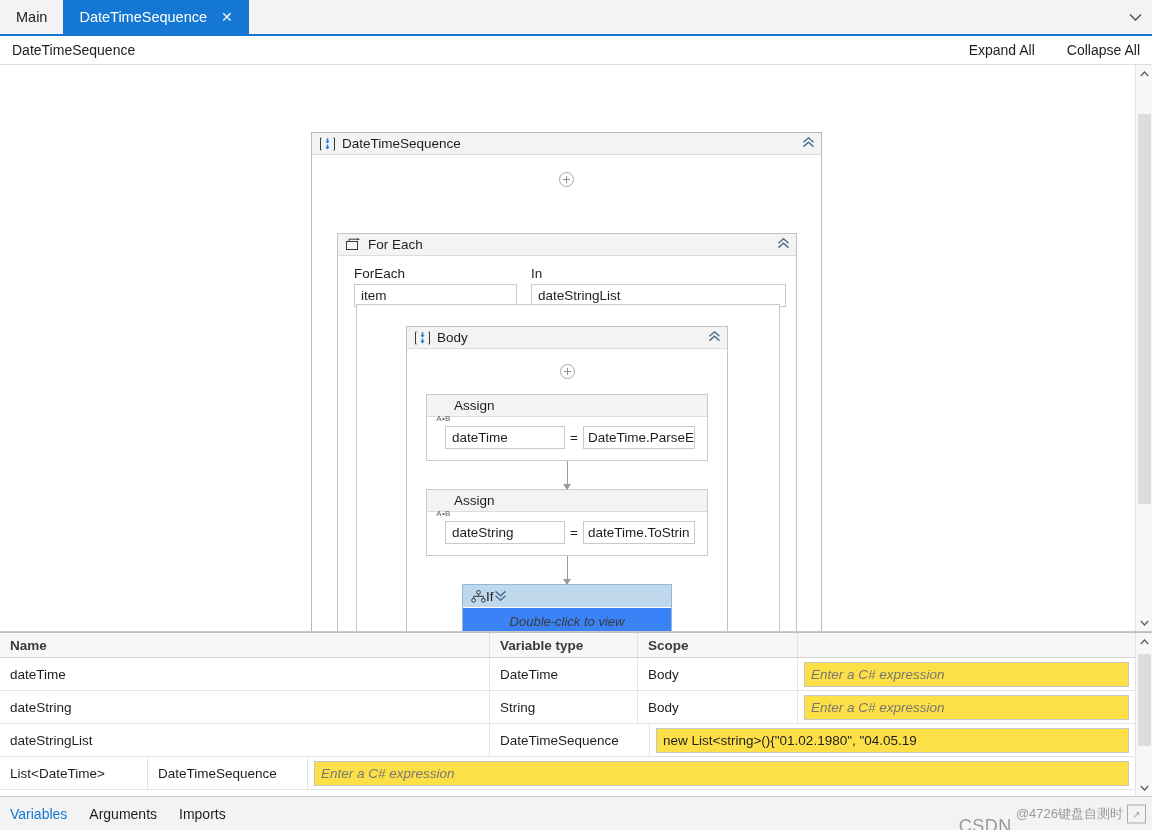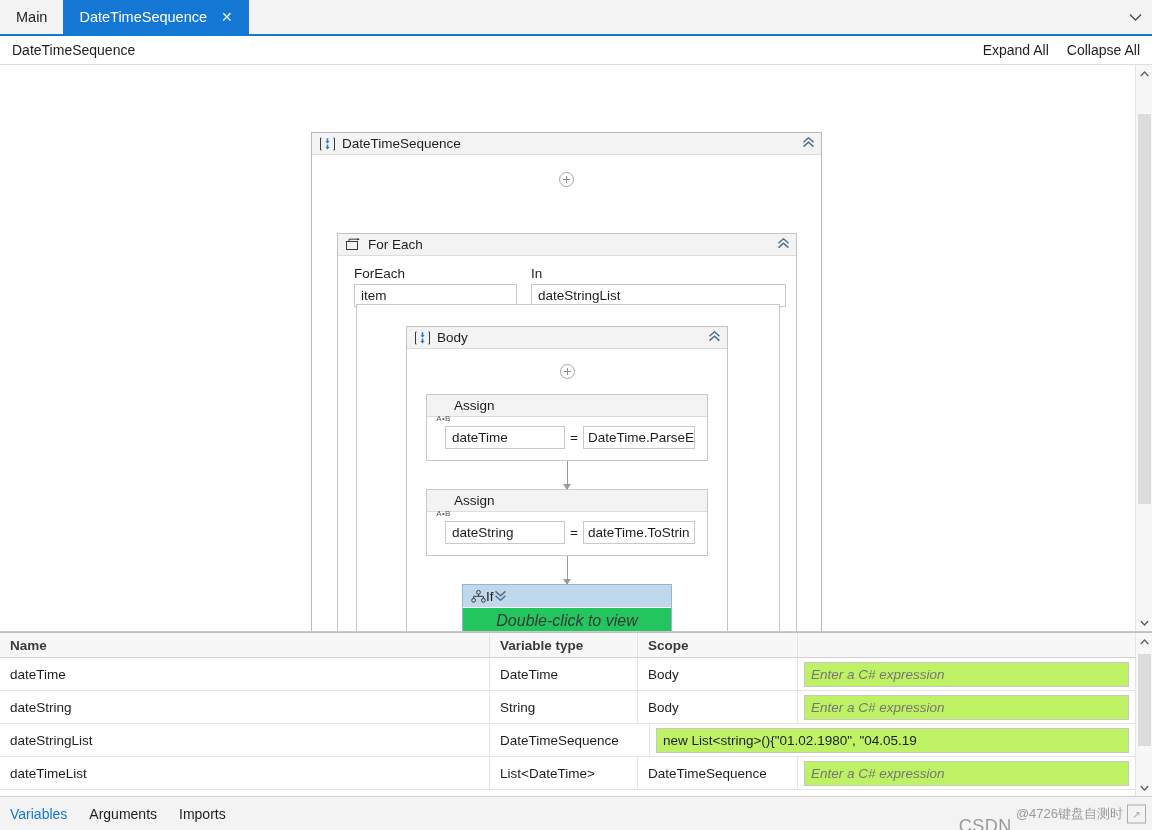--- a/index.html
+++ b/index.html
@@ -68,21 +68,21 @@
     flex: 0 0 auto;
   }
   .breadcrumb {
     font-size: 14px;
     color: #1e1e1e;
   }
   .cmdbar-spacer { flex: 1 1 auto; }
   .cmd-link {
     font-size: 14px;
     color: #1e1e1e;
-    margin-left: 18px;
+    margin-left: 32px;
     cursor: default;
   }
 
   
   .canvas-wrap {
     flex: 1 1 auto;
     position: relative;
     background: #ffffff;
     display: flex;
     min-height: 0;
@@ -281,24 +281,24 @@
     height: 22px;
     background: #bfd8ec;
     display: flex; align-items: center;
     padding: 0 6px 0 8px;
     font-size: 13.5px;
   }
   .if-header .act-chev { color: #4a6c8c; }
   .if-collapsed {
     height: 27px;
     display: flex; align-items: center; justify-content: center;
-    font-size: 16px;
+    font-size: 13px;
     font-style: italic;
     color: #3a3a3a;
-    background: #22c55e;
+    background: #3b82f6;
     border-top: 1px solid #ffffff;
   }
 
   
   .grid-wrap {
     flex: 0 0 auto;
     height: 164px;
     display: flex;
     background: #ffffff;
     border-top: 1px solid #bfbfbf;
@@ -342,21 +342,21 @@
     white-space: nowrap;
   }
   .c-name { width: 490px; flex: 0 0 auto; }
   .c-type { width: 148px; flex: 0 0 auto; }
   .c-scope { width: 160px; flex: 0 0 auto; }
   .c-default { flex: 1 1 auto; border-right: none !important; padding-left: 6px !important; }
   .def-input {
     width: 100%;
     height: 25px;
     border: 1px solid #c7c7c7;
-    background: #bef264;
+    background: #fde047;
     display: flex; align-items: center;
     padding: 0 6px;
     font-size: 13.5px;
     overflow: hidden;
     white-space: nowrap;
     margin-right: 6px;
   }
   .def-input.placeholder { color: #767676; font-style: italic; }
 
   .grid-vscroll {
@@ -628,21 +628,20 @@
 
       <div class="grid-row">
         <div class="cell c-name">dateStringList</div>
         <div class="cell c-scope">DateTimeSequence</div>
         <div class="cell c-default">
           <div class="def-input">new List&lt;string&gt;(){"01.02.1980", "04.05.19</div>
         </div>
       </div>
 
       <div class="grid-row">
-        <div class="cell c-name">dateTimeList</div>
         <div class="cell c-type">List&lt;DateTime&gt;</div>
         <div class="cell c-scope">DateTimeSequence</div>
         <div class="cell c-default">
           <div class="def-input placeholder">Enter a C# expression</div>
         </div>
       </div>
     </div>
 
     <div class="grid-vscroll">
       <div class="sb-arrow">

